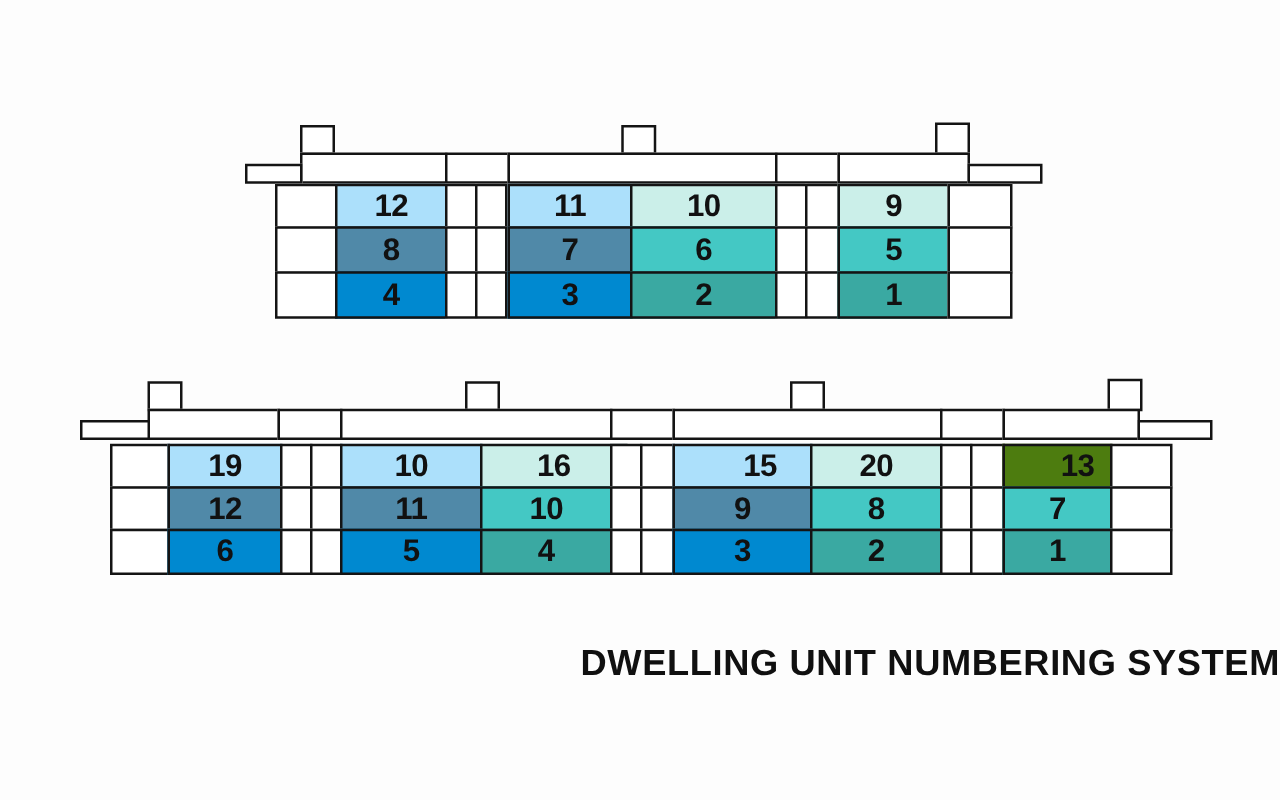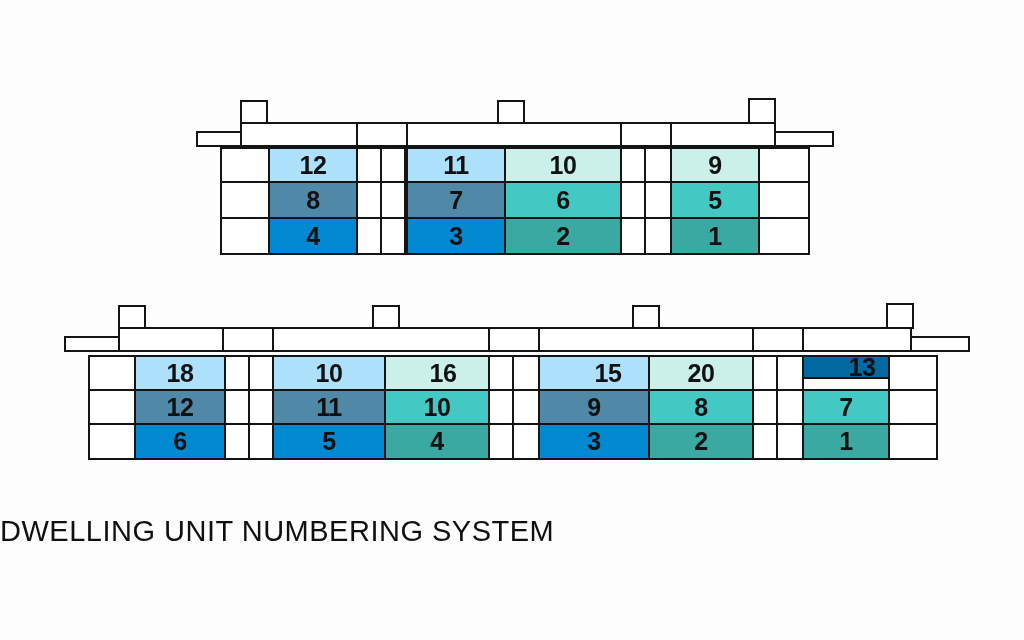--- a/index.html
+++ b/index.html
@@ -32,23 +32,23 @@
     letter-spacing:-0.5px;
     line-height:1;
     font-family:"Liberation Sans", sans-serif;
   }
   .cell.empty{background:#ffffff;}
 
   .title{
     position:absolute;
     left:0;right:0;
     top:496px;
-    text-align:left;
+    text-align:right;
     font-size:29px;
-    font-weight:400;
+    font-weight:700;
     letter-spacing:0.5px;
     color:#101010;
     font-family:"Liberation Sans", sans-serif;
   }
 </style>
 </head>
 <body>
 
 <div id="stage">
 
@@ -114,32 +114,32 @@
     <div class="box" style="left:488px;top:327px;width:52px;height:25px;"></div>
     <div class="box" style="left:538px;top:327px;width:216px;height:25px;"></div>
     <div class="box" style="left:752px;top:327px;width:52px;height:25px;"></div>
     <div class="box" style="left:802px;top:327px;width:110px;height:25px;"></div>
 
     <div class="box" style="left:64px;top:336px;width:56px;height:16px;"></div>
     <div class="box" style="left:910px;top:336px;width:60px;height:16px;"></div>
 
     <div>
         <div class="cell empty" style="left: 88px; width: 48px; top: 355px; height: 36px; background: rgb(255, 255, 255);"></div>
-        <div class="cell" style="left: 134px; width: 92px; top: 355px; height: 36px; background: rgb(172, 224, 251);">18</div>
+        <div class="cell" style="left: 134px; width: 92px; top: 355px; height: 36px; background: rgb(172, 224, 251);">19</div>
         <div class="cell empty" style="left: 224px; width: 26px; top: 355px; height: 36px; background: rgb(255, 255, 255);"></div>
         <div class="cell empty" style="left: 248px; width: 26px; top: 355px; height: 36px; background: rgb(255, 255, 255);"></div>
         <div class="cell" style="left: 272px; width: 114px; top: 355px; height: 36px; background: rgb(172, 224, 251);">10</div>
         <div class="cell" style="left: 384px; width: 118px; top: 355px; height: 36px; background: rgb(203, 239, 233);">16</div>
         <div class="cell empty" style="left: 488px; width: 26px; top: 355px; height: 36px; background: rgb(255, 255, 255);"></div>
         <div class="cell empty" style="left: 512px; width: 28px; top: 355px; height: 36px; background: rgb(255, 255, 255);"></div>
         <div class="cell" style="left: 538px; width: 112px; top: 355px; height: 36px; background: rgb(172, 224, 251); padding-left: 28px;">15</div>
         <div class="cell" style="left: 648px; width: 106px; top: 355px; height: 36px; background: rgb(203, 239, 233);">20</div>
         <div class="cell empty" style="left: 752px; width: 26px; top: 355px; height: 36px; background: rgb(255, 255, 255);"></div>
         <div class="cell empty" style="left: 776px; width: 28px; top: 355px; height: 36px; background: rgb(255, 255, 255);"></div>
-        <div class="cell" style="left: 802px; width: 88px; top: 355px; height: 24px; background: #0369a1; padding-left: 32px;">13</div>
+        <div class="cell" style="left: 802px; width: 88px; top: 355px; height: 36px; background: #4d7c0f; padding-left: 32px;">13</div>
         <div class="cell empty" style="left: 888px; width: 50px; top: 355px; height: 36px; background: rgb(255, 255, 255);"></div>
         <div class="cell empty" style="left: 88px; width: 48px; top: 389px; height: 36px; background: rgb(255, 255, 255);"></div>
         <div class="cell" style="left: 134px; width: 92px; top: 389px; height: 36px; background: rgb(80, 137, 168);">12</div>
         <div class="cell empty" style="left: 224px; width: 26px; top: 389px; height: 36px; background: rgb(255, 255, 255);"></div>
         <div class="cell empty" style="left: 248px; width: 26px; top: 389px; height: 36px; background: rgb(255, 255, 255);"></div>
         <div class="cell" style="left: 272px; width: 114px; top: 389px; height: 36px; background: rgb(80, 137, 168);">11</div>
         <div class="cell" style="left: 384px; width: 106px; top: 389px; height: 36px; background: rgb(68, 200, 196);">10</div>
         <div class="cell empty" style="left: 488px; width: 26px; top: 389px; height: 36px; background: rgb(255, 255, 255);"></div>
         <div class="cell empty" style="left: 512px; width: 28px; top: 389px; height: 36px; background: rgb(255, 255, 255);"></div>
         <div class="cell" style="left: 538px; width: 112px; top: 389px; height: 36px; background: rgb(80, 137, 168);">9</div>

